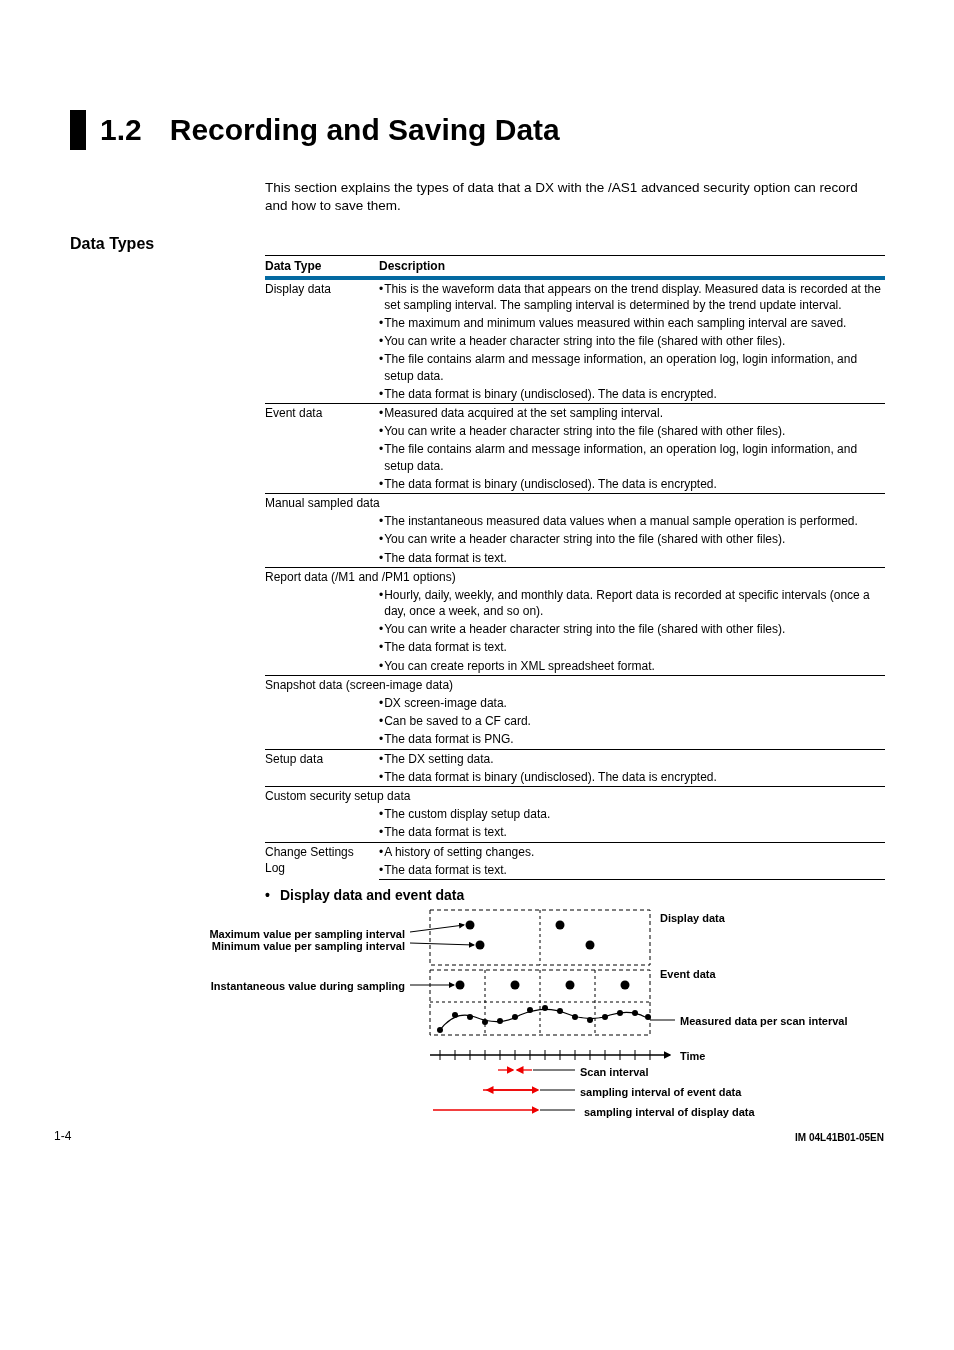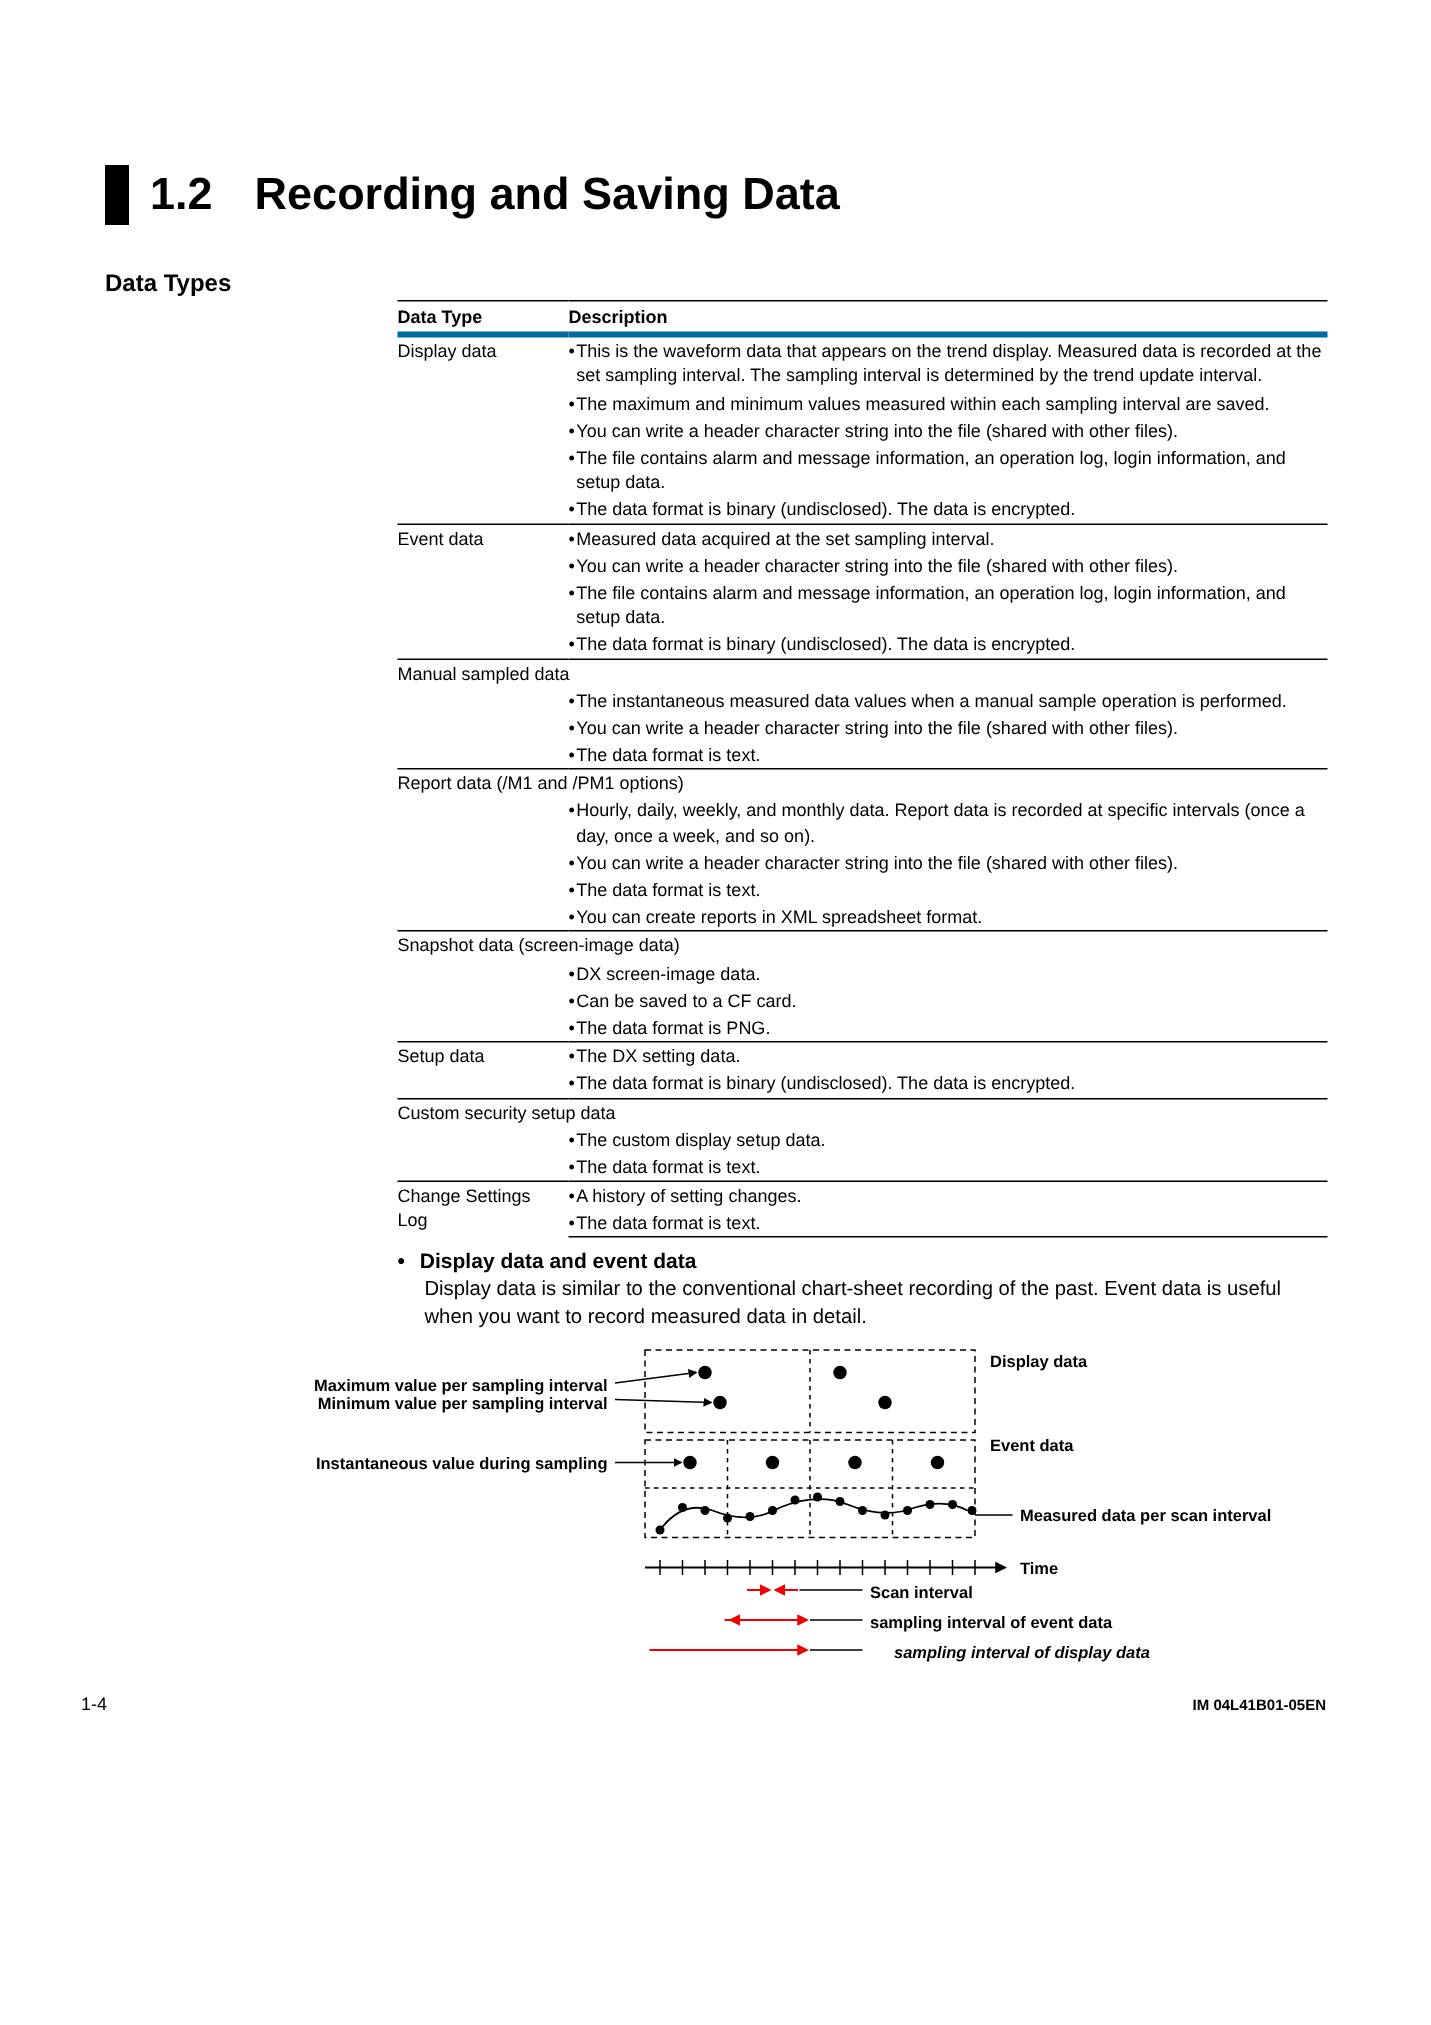--- a/index.html
+++ b/index.html
@@ -148,20 +148,21 @@
 <body>
 
 <div class="page">
 
   <div class="title-row">
     <div class="title-bar"></div>
     <div class="title-num">1.2</div>
     <div class="title-text">Recording and Saving Data</div>
   </div>
 
+  <div class="intro">This section explains the types of data that a DX with the /AS1 advanced security option can record and how to save them.</div>
 
   <div class="section-row">
     <div class="section-head">Data Types</div>
   </div>
 
   <table class="dt">
     <tbody>
         <tr>
       <th class="type-col">Data Type</th>
       <th>Description</th>
@@ -410,21 +411,20 @@
             </div>
           </td>
         </tr>
   </tbody>
     </table>
 
   <div class="sub-head-row">
     <span class="sub-head-dot">•</span>
     <span class="sub-head">Display data and event data</span>
   </div>
-  <div class="sub-body">Display data is similar to the conventional chart-sheet recording of the past. Event data is useful when you want to record measured data in detail.</div>
 
   <div class="diagram-wrap">
     <svg width="760" height="230" viewBox="0 0 760 230">
       <defs>
         <marker id="arr" markerWidth="6" markerHeight="6" refX="5" refY="3" orient="auto">
           <path d="M0,0 L6,3 L0,6 Z" fill="#000"></path>
         </marker>
         <marker id="arrR" markerWidth="6" markerHeight="6" refX="5" refY="3" orient="auto">
           <path d="M0,0 L6,3 L0,6 Z" fill="#e00"></path>
         </marker>
@@ -512,18 +512,18 @@
     <div class="dlabel" style="top:22px; right:535px; text-align:center;">Maximum value per sampling interval</div>
     <div class="dlabel" style="top:34px; right:535px; text-align:right;">Minimum value per sampling interval</div>
     <div class="dlabel" style="top:74px; right:535px; text-align:right;">Instantaneous value during sampling</div>
 
     <div class="dlabel" style="top:6px; left:480px;">Display data</div>
     <div class="dlabel" style="top:62px; left:480px;">Event data</div>
     <div class="dlabel" style="top:109px; left:500px;">Measured data per scan interval</div>
     <div class="dlabel" style="top:144px; left:500px;">Time</div>
     <div class="dlabel" style="top:160px; left:400px;">Scan interval</div>
     <div class="dlabel" style="top:180px; left:400px;">sampling interval of event data</div>
-    <div class="dlabel" style="top:200px; left:416px;font-style:italic;">sampling interval of display data</div>
+    <div class="dlabel" style="top:200px; left:404px;">sampling interval of display data</div>
   </div>
 
   <div class="footer-left">1-4</div>
   <div class="footer-right">IM 04L41B01-05EN</div>
 </div>
 
 </body></html>

